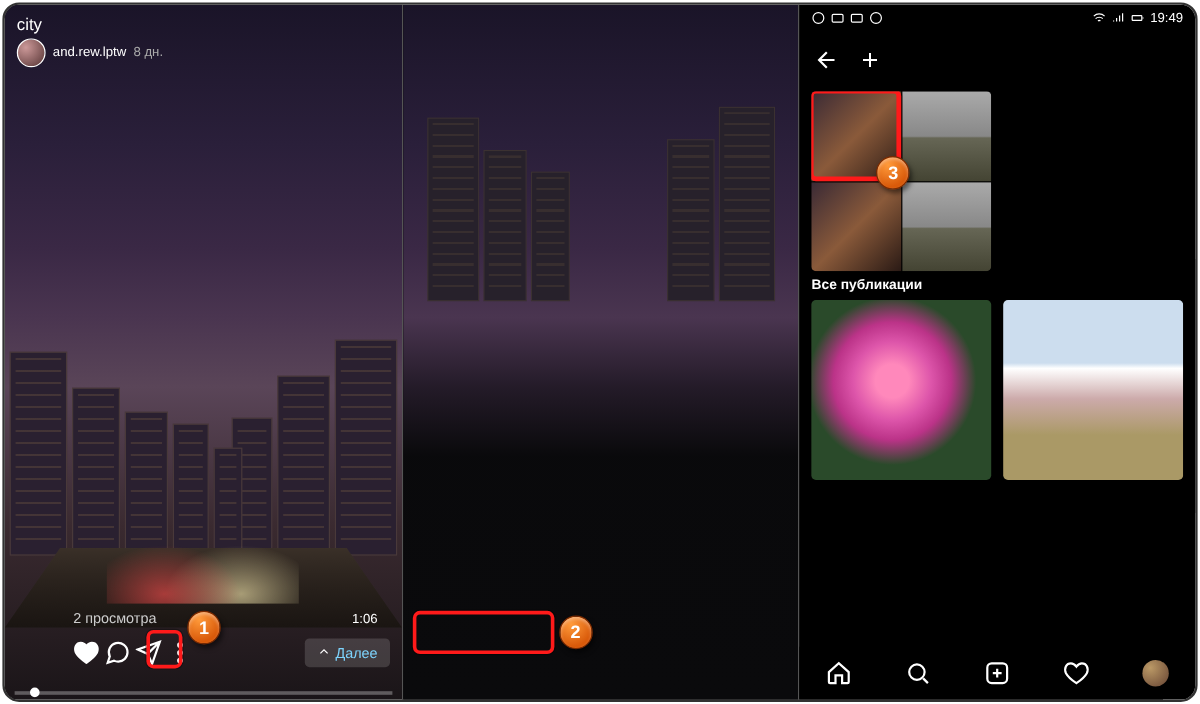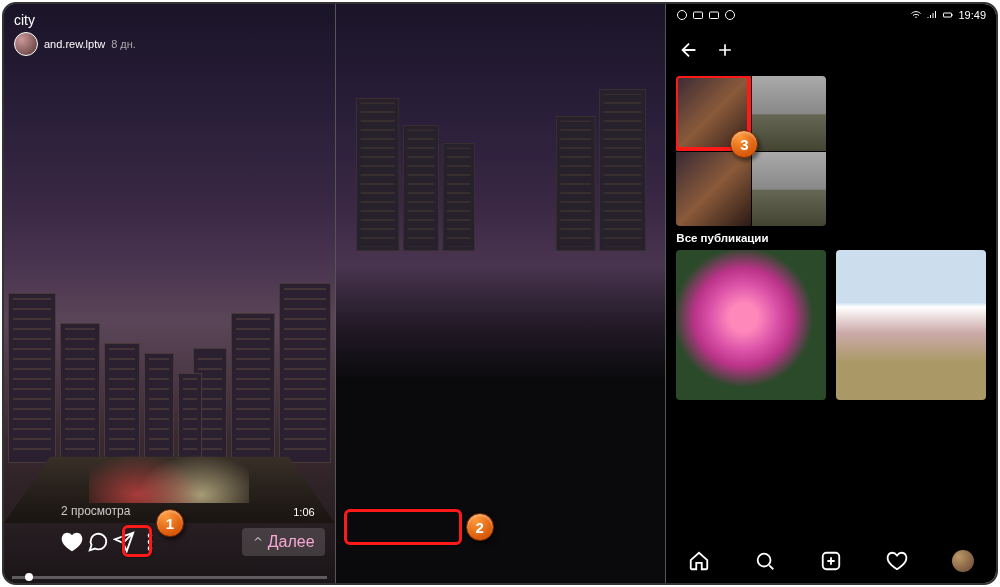--- a/index.html
+++ b/index.html
@@ -23,21 +23,21 @@
 .p1-top { position:absolute; top:8px; left:10px; color:#fff; font-size:14px; font-weight:500; }
 .p1-user { position:absolute; top:28px; left:10px; display:flex; align-items:center; gap:6px; color:#fff; font-size:11px; }
 .avatar { width:24px; height:24px; border-radius:50%; background: radial-gradient(circle at 30% 30%, #c99, #533); border:1px solid #fff; }
 .avatar-sm { width:22px; height:22px; border-radius:50%; background: radial-gradient(circle at 30% 30%, #b96, #643); }
 .p1-bottom { position:absolute; left:0; right:0; bottom:17px; padding:10px;margin-left:47px; }
 .views { color:#ccc; font-size:12px; margin-bottom:10px; }
 .actions { display:flex; align-items:center; gap:4px; position: relative; }
 .ico { color:#fff; width:22px; height:22px; display:flex; align-items:center; justify-content:center; }
 .ico svg { width:22px; height:22px; stroke:#fff; fill:none; stroke-width:2; }
 .heart-fill svg { fill:#fff; stroke:#fff; }
-.next-btn { margin-left:auto; background:rgba(255,255,255,.15); color:#f9a8d4; font-size:16px; padding:5px 10px; border-radius:4px; display:flex; align-items:flex-start; gap:4px; }
+.next-btn { margin-left:auto; background:rgba(255,255,255,.15); color:#7dd3fc; font-size:12px; padding:5px 10px; border-radius:4px; display:flex; align-items:flex-start; gap:4px; }
 .timecode { position:absolute; right:10px; top:-22px; color:#fff; font-size:11px; }
 .progress { position:absolute; left:8px; right:8px; bottom:4px; height:3px; background:rgba(255,255,255,.3); }
 .progress-dot { position:absolute; left:4%; top:-3px; width:8px; height:8px; border-radius:50%; background:#fff; }
 .red-box { position:absolute; border:3px solid #ff1a1a; border-radius:6px; box-shadow:0 0 0 1px rgba(0,0,0,.3); }
 .callout { position:absolute; width:28px; height:28px; border-radius:50%; background: radial-gradient(circle at 35% 25%, #ff9a3a, #d95a0a 70%); border:1px solid #7a2a00; display:flex; align-items:center; justify-content:center; color:#fff; font-weight:700; font-size:15px; box-shadow: 2px 3px 4px rgba(0,0,0,.5), inset 0 2px 3px rgba(255,255,255,.4); }
 
 
 .p2-darken { position:absolute; inset:0; background:
   linear-gradient(180deg, #1a1428 0%, #2a1f3a 20%, #3a2845 35%, #4a3550 45%, rgba(40,30,45,.9) 55%, rgba(10,10,12,.95) 65%, #0a0a0c 100%); }
 .p2-bld { filter: brightness(.7) contrast(.9); }

